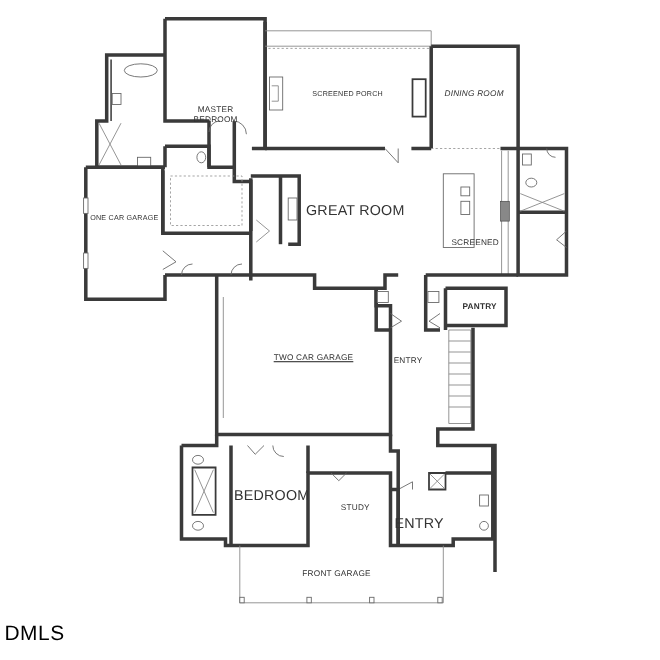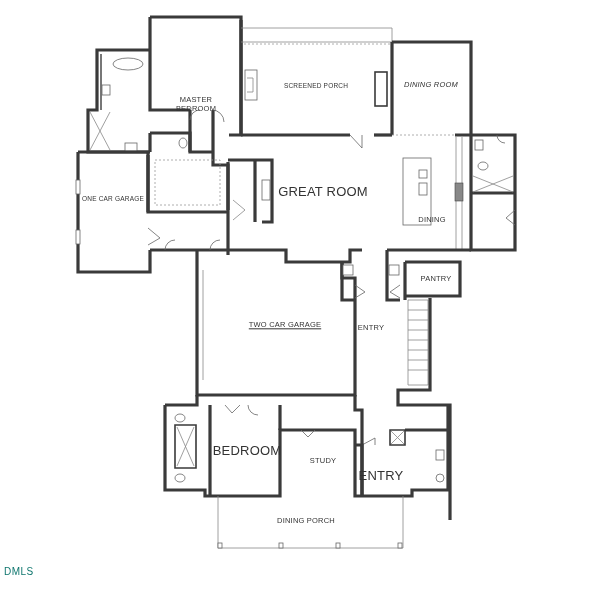--- a/index.html
+++ b/index.html
@@ -6,21 +6,21 @@
   body { width:600px; height:600px; position:relative; overflow:hidden; font-family:"Liberation Sans", sans-serif; }
   svg.plan { position:absolute; left:0; top:0; width:600px; height:600px; }
   .wall { fill:none; stroke:#3a3a3a; stroke-width:3.2; stroke-linejoin:miter; }
   .wallthin { fill:none; stroke:#555; stroke-width:1.6; }
   .thin { fill:none; stroke:#888; stroke-width:0.8; }
   .dash { fill:none; stroke:#999; stroke-width:0.8; stroke-dasharray:2 2; }
   .door { fill:none; stroke:#666; stroke-width:0.8; }
   .fix { fill:#fff; stroke:#666; stroke-width:0.8; }
   .room-label { position:absolute; font-size:7.5px; color:#333; letter-spacing:0.2px; white-space:nowrap; transform:translate(-50%,-50%); text-align:center; line-height:1.25; }
   .room-label.lg { font-size:13px;text-align:right; }
-  .watermark { position:absolute; left:4px; top:566px; font-size:10px; color:#0f766e; letter-spacing:0.5px; }
+  .watermark { position:absolute; left:4px; top:566px; font-size:19px; color:#000000; letter-spacing:0.5px; }
 </style>
 </head>
 <body>
 
 <svg class="plan" viewBox="0 0 600 600">
 
   <path class="wall" d="M150 17 L241 17 L241 135 L229 135"></path>
   <path class="wall" d="M150 17 L150 110 L190 110"></path>
 
   <path class="wall" d="M150 50 L97 50 L97 110 L88 110 L88 152 L150 152"></path>
@@ -116,22 +116,22 @@
   <rect class="fix" x="336" y="543" width="4" height="5"></rect>
   <rect class="fix" x="398" y="543" width="4" height="5"></rect>
 </svg>
 
 <div class="room-label" style="left:196px;top:67px;white-space:pre;margin-top:37px;">MASTER
 BEDROOM</div>
 <div class="room-label" style="left:316px;top:86px;font-size:6.5px;">SCREENED PORCH</div>
 <div class="room-label" style="left:431px;top:85px;font-style:italic;">DINING ROOM</div>
 <div class="room-label" style="left:113px;top:199px;font-size:6.5px;">ONE CAR GARAGE</div>
 <div class="room-label lg" style="left:323px;top:192px;">GREAT ROOM</div>
-<div class="room-label" style="left:432px;top:220px;">DINING</div>
-<div class="room-label" style="left:436px;top:279px;">PANTRY</div>
+<div class="room-label" style="left:432px;top:220px;">SCREENED</div>
+<div class="room-label" style="left:436px;top:279px;font-weight:bold;">PANTRY</div>
 <div class="room-label" style="left:285px;top:325px;text-decoration:underline;">TWO CAR GARAGE</div>
 <div class="room-label" style="left:371px;top:328px;">ENTRY</div>
 <div class="room-label lg" style="left:247px;top:451px;">BEDROOM</div>
 <div class="room-label" style="left:311px;top:461px;padding-left:24px;">STUDY</div>
 <div class="room-label lg" style="left:381px;top:476px;">ENTRY</div>
-<div class="room-label" style="left:306px;top:521px;">DINING PORCH</div>
+<div class="room-label" style="left:306px;top:521px;">FRONT GARAGE</div>
 
 <div class="watermark">DMLS</div>
 
 </body></html>

